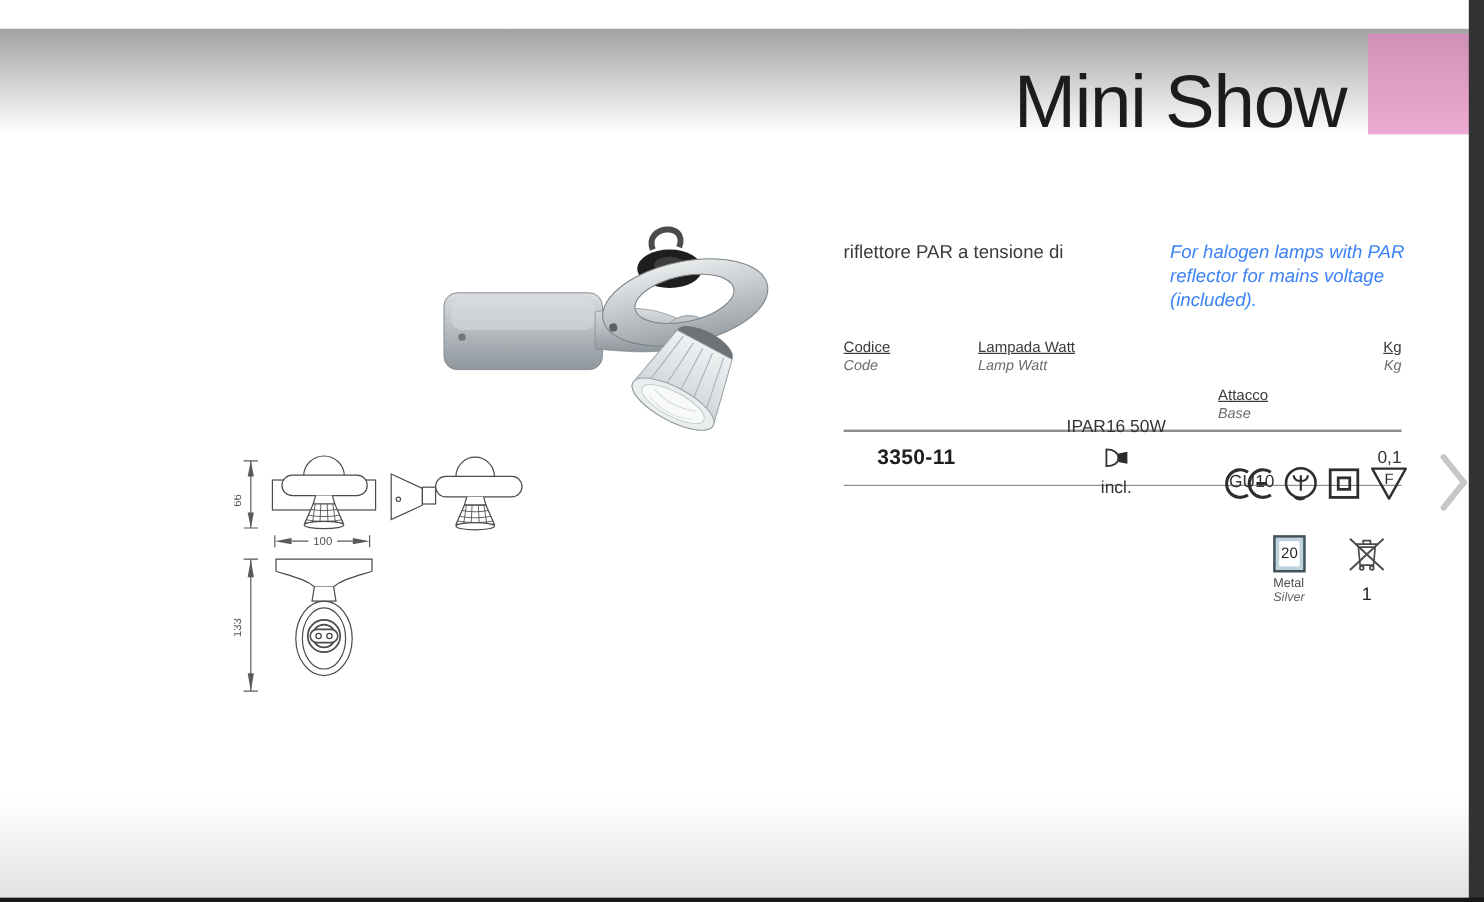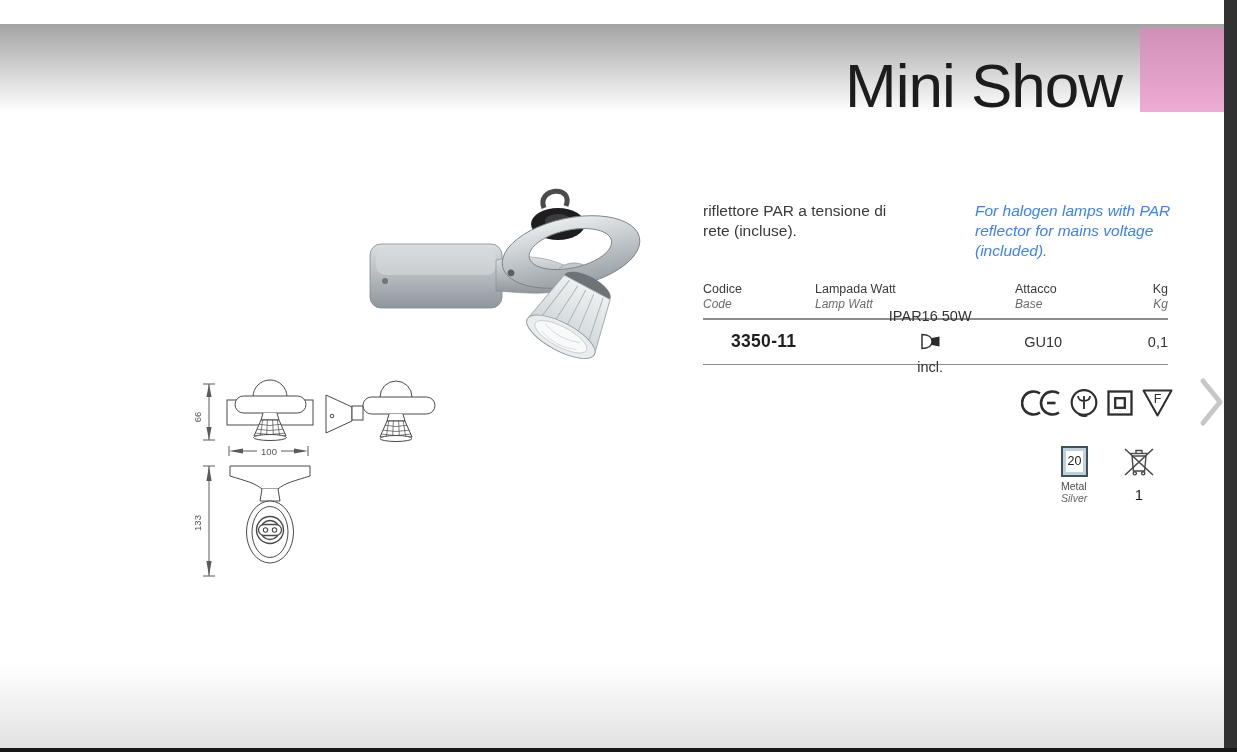--- a/index.html
+++ b/index.html
@@ -35,23 +35,23 @@
     font-size:62px;line-height:1.0;color:#1c1c1c;letter-spacing:-1px;z-index:7;
   }
   
   .desc-it{position:absolute;left:703px;top:201px;width:245px;font-size:15.5px;line-height:20px;color:#3a3a3a;}
   .desc-en{position:absolute;left:975px;top:201px;width:215px;font-size:15.5px;line-height:20px;color:#3b82f6;font-style:italic;}
   
   .spec-table{position:absolute;left:703px;top:282px;width:465px;}
   .thead{display:flex;}
   .c1{width:112px;}
   .c2{width:200px;}
-  .c3{width:95px;}
+  .c3{width:95px;margin-top:40px;}
   .c4{width:58px;text-align:right;}
-  .th-primary{font-size:12.5px;color:#3a3a3a;line-height:15px;}
+  .th-primary{font-size:12.5px;color:#3a3a3a;line-height:15px;text-decoration:underline;}
   .th-secondary{font-size:12px;font-style:italic;color:#6b6b6b;line-height:14px;}
   .rule{height:1.5px;background:#8d8d8d;margin-top:7px;}
   .trow{display:flex;align-items:center;height:44px;}
   .cell{font-size:14.5px;color:#333;flex-direction:column;}
   .code-cell{font-size:17.5px;font-weight:bold;color:#1f1f1f;letter-spacing:.3px;margin-left:28px;}
   .lamp-cell{display:flex;align-items:center;gap:9px;}
   .lamp-icon{flex:0 0 auto;display:block;}
   
   .certs{position:absolute;left:1021px;top:388px;display:flex;align-items:center;gap:7px;z-index:7;}
   .certs svg{display:block;}
@@ -195,21 +195,20 @@
         <circle cx="75" cy="157" r="9.5" stroke-width="1.4"></circle>
         <rect x="63.5" y="151.5" width="23" height="11" rx="5.5" fill="#fff" stroke-width="1.3"></rect>
         <circle cx="70.5" cy="157" r="2.2" stroke-width="1.1"></circle>
         <circle cx="79.5" cy="157" r="2.2" stroke-width="1.1"></circle>
       </g>
     </g>
   </svg>
 
   <div class="desc-it">
     <div>riflettore PAR a tensione di</div>
-    <div>rete (incluse).</div>
   </div>
   <div class="desc-en">
     <div>For halogen lamps with PAR</div>
     <div>reflector for mains voltage</div>
     <div>(included).</div>
   </div>
 
   <div class="spec-table">
     <div class="thead">
       <div class="c1">

